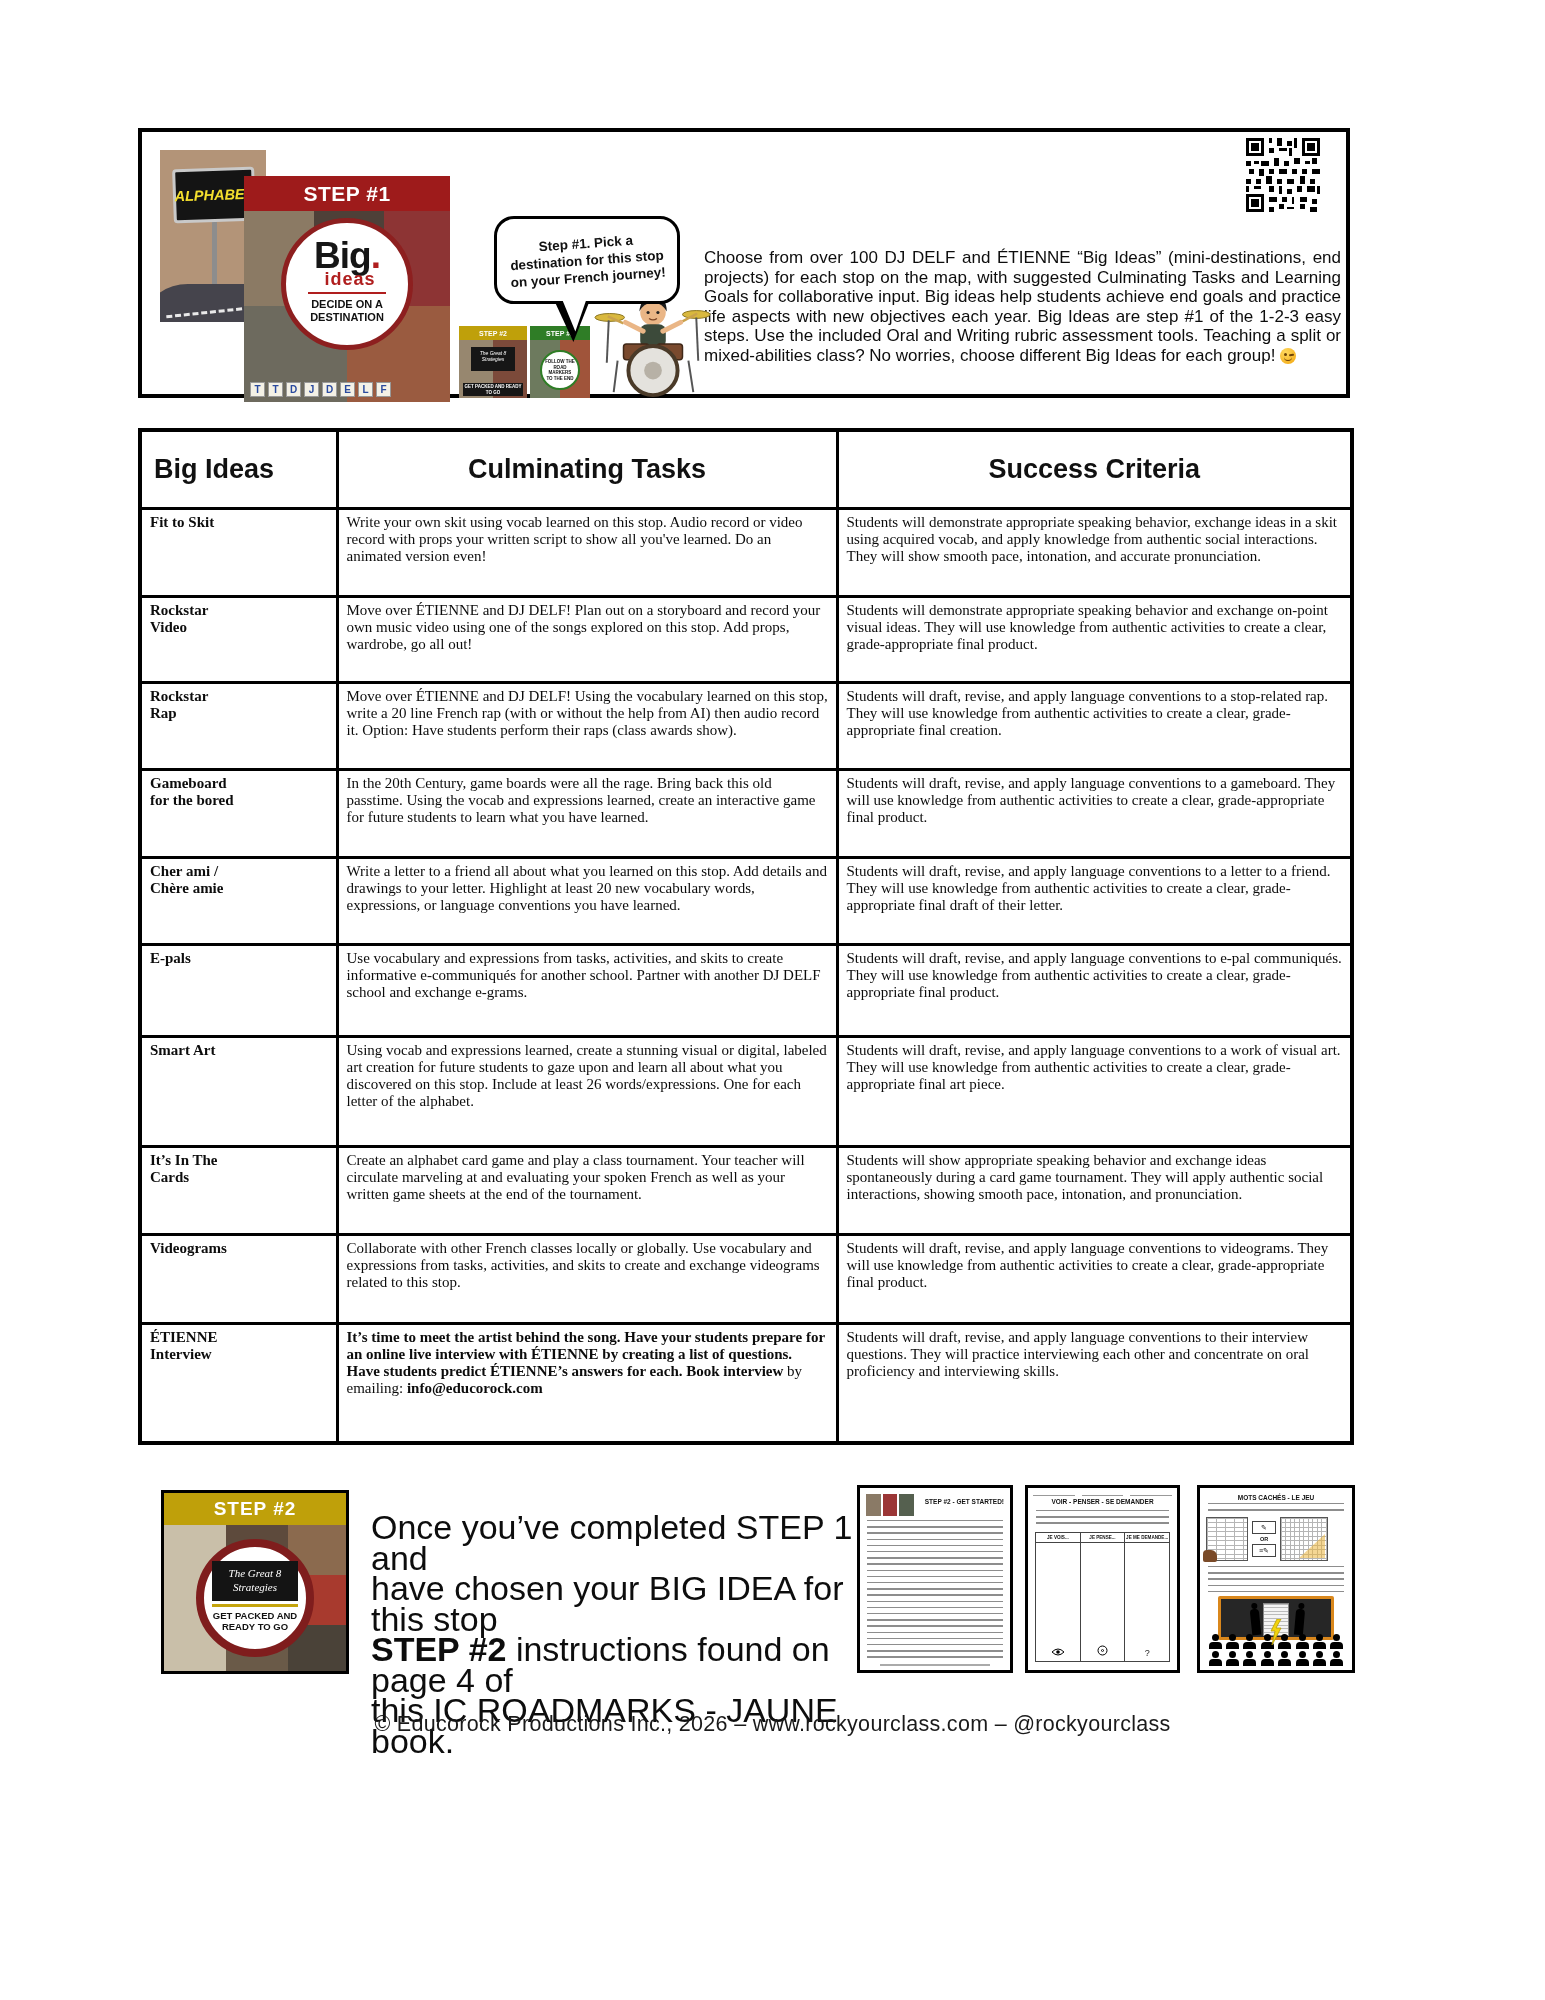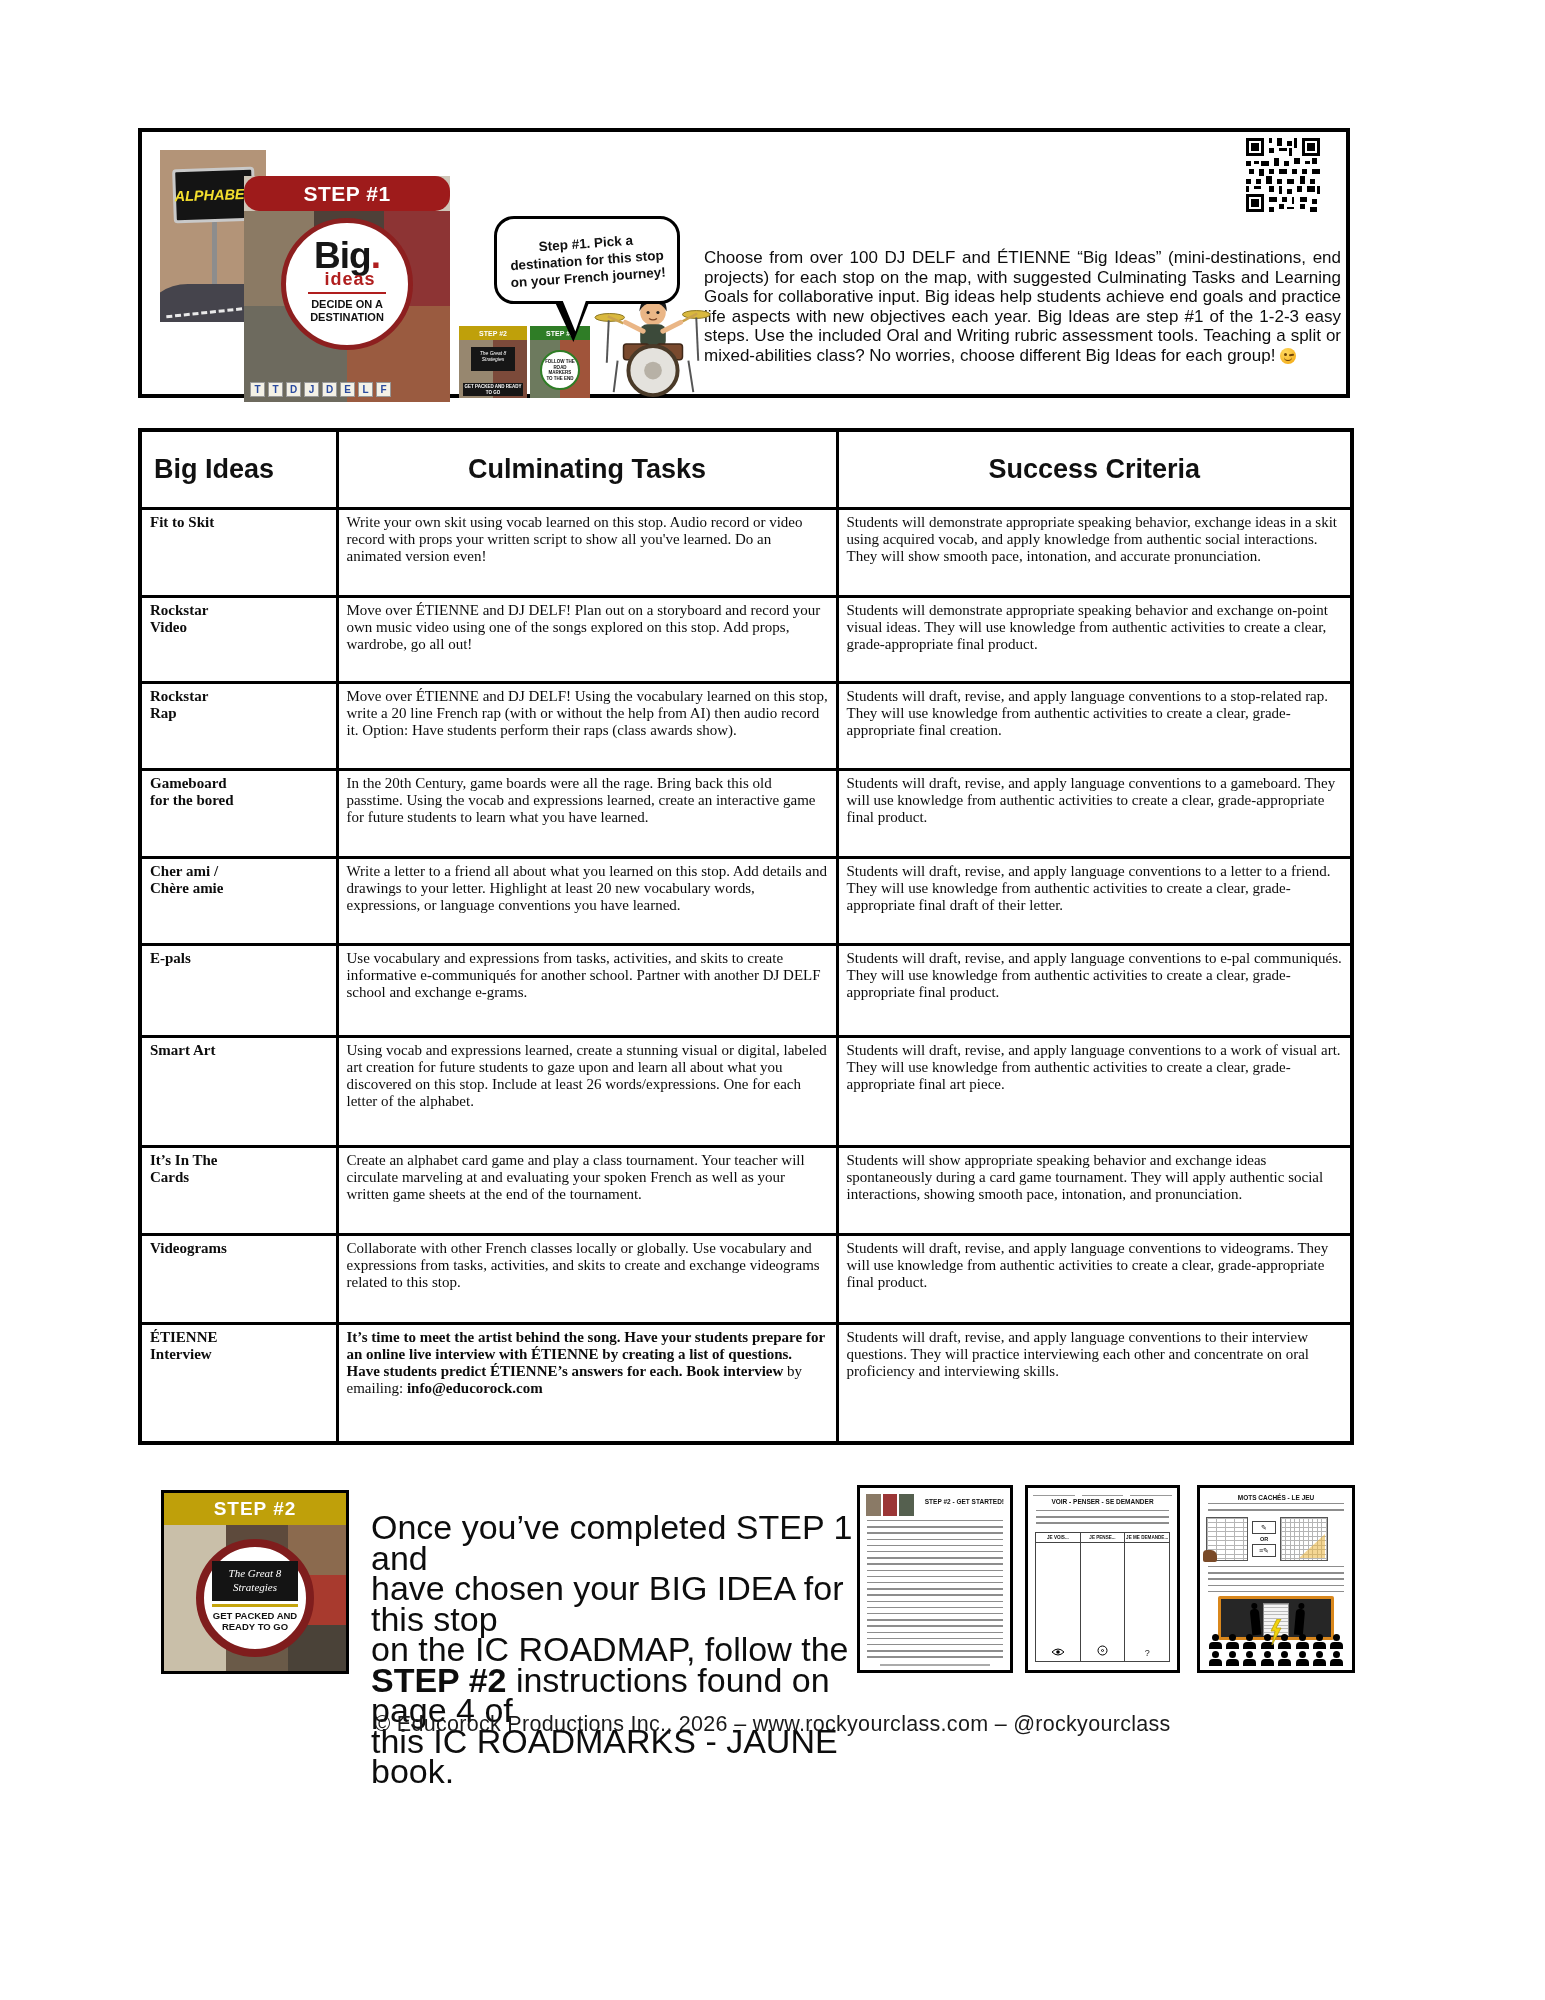--- a/index.html
+++ b/index.html
@@ -12,21 +12,21 @@
   
   .sign-img { position:absolute; left:18px; top:18px; width:106px; height:172px; background:#b39478; overflow:hidden; }
   .sign-road { position:absolute; left:-12px; bottom:-8px; width:130px; height:46px; background:#45444c; border-top-left-radius:40px 30px; }
   .sign-road-line { position:absolute; left:6px; bottom:10px; width:120px; border-top:3px dashed #e9e9e9; transform:rotate(-6deg); }
   .sign-board { position:absolute; left:13px; top:18px; width:82px; height:54px; background:#141414; border:3px solid #c9c9c9; border-radius:4px; transform:rotate(-2deg); display:flex; align-items:center; justify-content:center; }
   .sign-board span { color:#f5e02e; font-weight:bold; font-style:italic; font-size:14.5px; letter-spacing:0px; }
   .sign-post { position:absolute; left:52px; top:72px; width:5px; height:66px; background:#8d8d8d; }
 
   
   .step1 { position:absolute; left:102px; top:44px; width:206px; height:226px; background:#cfc6b8; overflow:hidden; }
-  .card-head { height:35px; background:#9e1b1b; display:flex; align-items:center; justify-content:center;border-radius:15px; }
+  .card-head { height:35px; background:#9e1b1b; display:flex; align-items:center; justify-content:center; }
   .card-head span { color:#fff; font-weight:bold; font-size:21px; letter-spacing:0.5px; }
   .collage { position:absolute; left:0; top:35px; right:0; bottom:0; }
   .cb { position:absolute; }
   .logo-circle { position:absolute; left:50%; top:108px; transform:translate(-50%,-50%); width:132px; height:132px; background:#fff; border:5px solid #8d1f1f; border-radius:50%; text-align:center; padding-top:18px; }
   .logo-big { font-size:37px; font-weight:900; color:#161616; line-height:30px; letter-spacing:-1px; }
   .logo-big i { font-style:normal; color:#b01e1e; }
   .logo-ideas { font-size:18px; font-weight:bold; color:#b01e1e; line-height:16px; letter-spacing:1px;margin-left:6px; }
   .logo-rule { width:78px; height:2px; background:#b01e1e; margin:5px auto 4px auto; }
   .logo-cap { font-size:11px; font-weight:800; color:#111; line-height:13px; white-space:pre-line; }
   .tiles { position:absolute; left:6px; bottom:5px; display:flex; gap:3px; }
@@ -396,21 +396,20 @@
       </div>
       <div class="f-gold-rule"></div>
       <div class="f-cap">GET PACKED AND</div>
       <div class="f-cap">READY TO GO</div>
     </div>
   </div>
 
   <div class="instr">
     <div>Once you’ve completed STEP 1 and</div>
     <div>have chosen your BIG IDEA for this stop</div>
-    <div>on the IC ROADMAP, follow the</div>
     <div><b>STEP #2</b><span> instructions found on page 4 of</span></div>
     <div>this IC ROADMARKS - JAUNE book.</div>
   </div>
 
   <div class="thumb t1">
     <div class="t1-imgs">
         <b></b>
         <b style="background:#9b3636;"></b>
         <b style="background:#55604f;"></b>
       </div>

